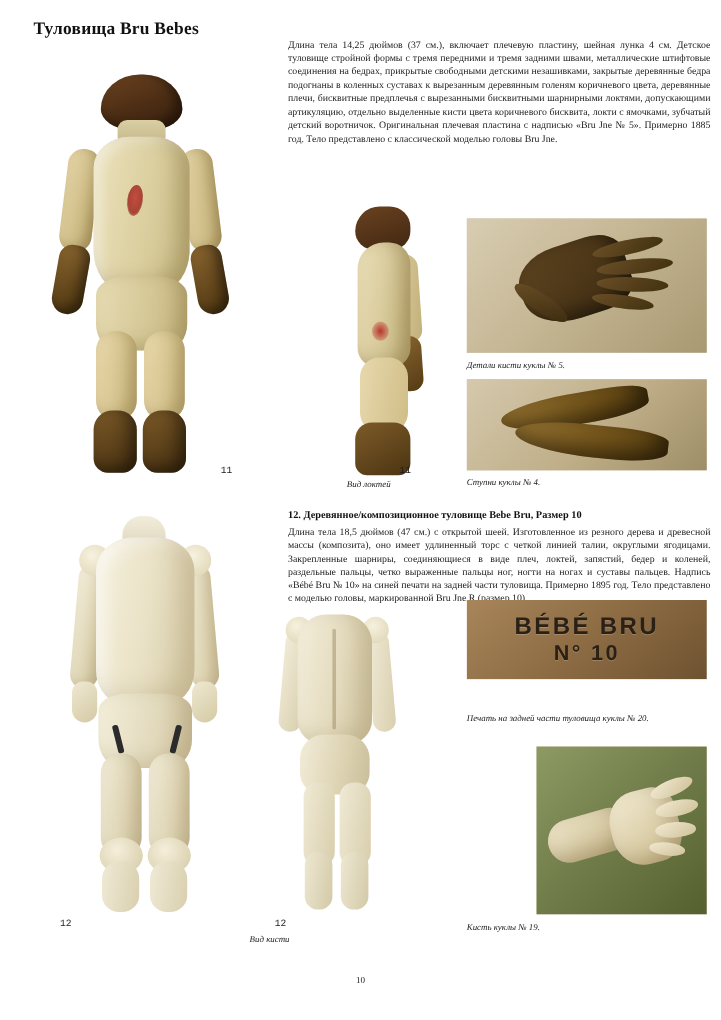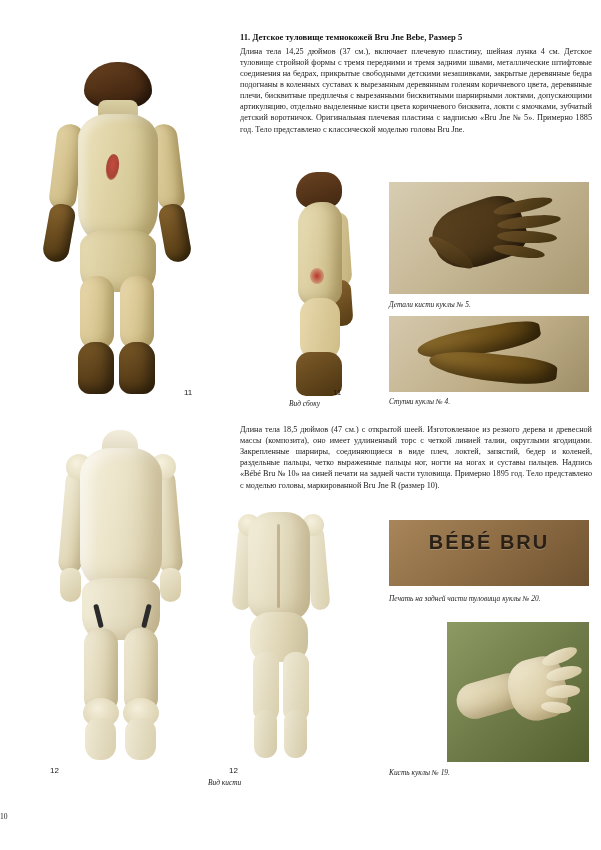--- a/index.html
+++ b/index.html
@@ -65,31 +65,32 @@
   .caption {
     position: absolute;
     font-family: "Liberation Serif", serif;
     font-style: italic;
     font-size: 7.4px;
     color: #1a1a1a;
     line-height: 1.3;
   }
   .fignum {
     position: absolute;
-    font-family: Liberation Sans, sans-serif;
+    font-family: Liberation Mono, monospace;
     font-size: 8px;
     color: #1a1a1a;
   }
 
   
   .folio {
     position: absolute;
     left: 0;
     right: 0;
     top: 812px;
+    text-align: center;
     font-family: "Liberation Serif", serif;
     font-size: 7.6px;
     color: #222;
   }
   .watermark {
     position: absolute;
     right: 12px;
     top: 833px;
     font-family: Liberation Serif, serif;
     font-size: 8px;
@@ -412,27 +413,28 @@
   .h12-fg1 { left: 66%; top: 20%; width: 26%; height: 9%; transform: rotate(-22deg); }
   .h12-fg2 { left: 70%; top: 32%; width: 25%; height: 9%; transform: rotate(-12deg); }
   .h12-fg3 { left: 70%; top: 45%; width: 24%; height: 9%; transform: rotate(-4deg); }
   .h12-fg4 { left: 66%; top: 57%; width: 21%; height: 8%; transform: rotate(6deg); }
 </style>
 </head>
 <body>
 
 <div class="page">
 
+  <div class="page-title">Туловища Bru Bebes</div>
 
   <div class="article article-1">
-    <h2>11. Детское туловище темнокожей Bru Jne Bebe, Размер 5</h2>
     <p>Длина тела 14,25 дюймов (37 см.), включает плечевую пластину, шейная лунка 4 см. Детское туловище стройной формы с тремя передними и тремя задними швами, металлические штифтовые соединения на бедрах, прикрытые свободными детскими незашивками, закрытые деревянные бедра подогнаны в коленных суставах к вырезанным деревянным голеням коричневого цвета, деревянные плечи, бисквитные предплечья с вырезанными бисквитными шарнирными локтями, допускающими артикуляцию, отдельно выделенные кисти цвета коричневого бисквита, локти с ямочками, зубчатый детский воротничок. Оригинальная плечевая пластина с надписью «Bru Jne № 5». Примерно 1885 год. Тело представлено с классической моделью головы Bru Jne.</p>
   </div>
 
   <div class="article article-2">
+    <h2>12. Деревянное/композиционное туловище  Bebe Bru, Размер 10</h2>
     <p>Длина тела 18,5 дюймов (47 см.) с открытой шеей. Изготовленное из резного дерева и древесной массы (композита), оно имеет удлиненный торс с четкой линией талии, округлыми ягодицами. Закрепленные шарниры, соединяющиеся в виде плеч, локтей, запястий, бедер и коленей, раздельные пальцы, четко выраженные пальцы ног, ногти на ногах и суставы пальцев. Надпись «Bébé Bru № 10» на синей печати на задней части туловища. Примерно 1895 год. Тело представлено с моделью головы, маркированной Bru Jne R (размер 10).</p>
   </div>
 
   <div class="doll11">
     <div class="d11-armL"></div>
     <div class="d11-armR"></div>
     <div class="d11-handL"></div>
     <div class="d11-handR"></div>
     <div class="d11-head"></div>
     <div class="d11-neck"></div>
@@ -449,21 +451,21 @@
   <div class="doll11s">
     <div class="d11s-arm"></div>
     <div class="d11s-hand"></div>
     <div class="d11s-head"></div>
     <div class="d11s-torso"></div>
     <div class="d11s-stain"></div>
     <div class="d11s-leg"></div>
     <div class="d11s-boot"></div>
   </div>
   <div class="fignum" style="left:333px; top:388px;">11</div>
-  <div class="caption" style="left:289px; top:399px; width:80px;">Вид сбоку</div>
+  <div class="caption" style="left:289px; top:399px; width:80px;">Вид локтей</div>
 
   <div class="photo handshot" style="left:389px; top:182px; width:200px; height:112px;">
     <div class="hs-bg"></div>
     <div class="hs-palm"></div>
     <div class="hs-f1"></div>
     <div class="hs-f2"></div>
     <div class="hs-f3"></div>
     <div class="hs-f4"></div>
     <div class="hs-thumb"></div>
   </div>
@@ -506,23 +508,24 @@
     <div class="d12b-spine"></div>
     <div class="d12b-hips"></div>
     <div class="d12b-legL"></div>
     <div class="d12b-legR"></div>
     <div class="d12b-shinL"></div>
     <div class="d12b-shinR"></div>
   </div>
   <div class="fignum" style="left:229px; top:766px;">12</div>
   <div class="caption" style="left:208px; top:778px; width:90px;">Вид кисти</div>
 
-  <div class="photo stamp" style="left:389px; top:520px; width:200px; height:66px;">
+  <div class="photo stamp" style="left:389px; top:500px; width:200px; height:66px;">
     <div class="st-bg"></div>
     <div class="st-text st-line1">BÉBÉ   BRU</div>
+    <div class="st-text st-line2">N°          10</div>
   </div>
   <div class="caption" style="left:389px; top:594px; width:180px;">Печать на задней части туловища куклы № 20.</div>
 
   <div class="photo hand12" style="left:447px; top:622px; width:142px; height:140px;">
     <div class="h12-bg"></div>
     <div class="h12-arm"></div>
     <div class="h12-palm"></div>
     <div class="h12-fg1"></div>
     <div class="h12-fg2"></div>
     <div class="h12-fg3"></div>

